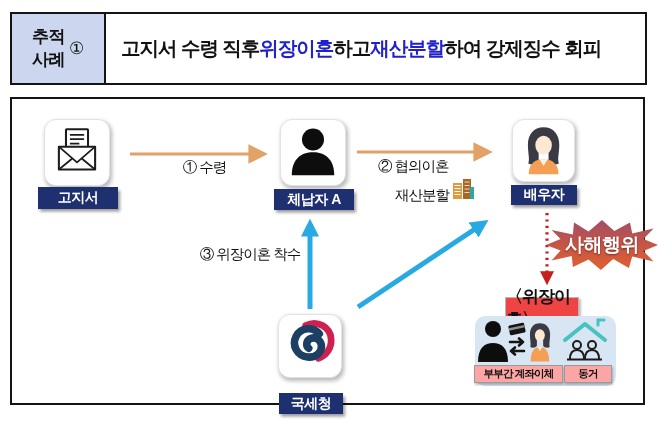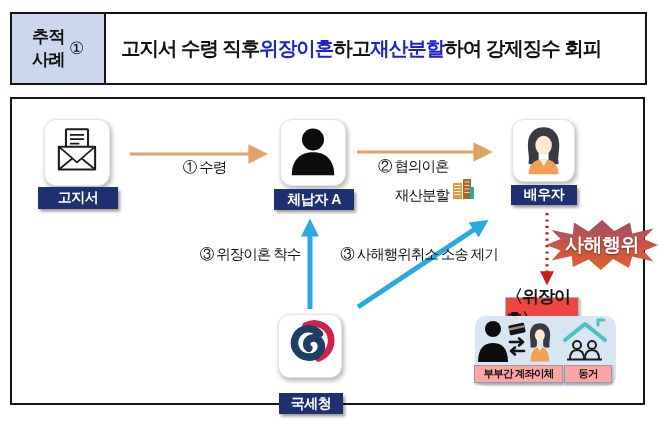--- a/index.html
+++ b/index.html
@@ -163,21 +163,20 @@
         <path d="M31 5 C19 5 12 14 12 26 C12 37 14.5 43 12.5 49 C17 51.5 23 50 25 46 L25 29 A7 9 0 0 1 37 29 L37 46 C39 50 45 51.5 49.5 49 C47.5 43 50 37 50 26 C50 14 43 5 31 5 Z" fill="#3a3a44"></path>
         <ellipse cx="31" cy="27" rx="10" ry="11.5" fill="#fde9d2"></ellipse>
         <path d="M13 62 C13 49 21 44 31 44 C41 44 49 49 49 62 Z" fill="#f49f54"></path>
         <path d="M26 44 L31 52 L36 44 Z" fill="#fdf2e4"></path>
       </svg>
     </span>
   </div>
   <div class="pill" style="left:499px;top:86px;width:66px;height:20px;">배우자</div>
 
   <div class="arrow-label" style="left:178px;top:146px;width:120px;text-align:center;">③ 위장이혼 착수</div>
-  <div class="arrow-label" style="left:326px;top:146px;width:162px;text-align:center;">③ 사해행위취소 소송 제기</div>
 
   <div class="icon-card" style="left:266px;top:215px;width:64px;height:64px;">
     <span>
       <svg width="54" height="54" viewBox="0 0 64 64">
         <path d="M27 10 C41 3 56 12 57 26 C57.8 37 51 46 42 49" fill="none" stroke="#ce2150" stroke-width="8" stroke-linecap="round"></path>
         <path d="M43 20 C36 11 21 12 15.5 23 C10 34 17 46 29 47.5 C39 48.5 46.5 41.5 45.5 33.5 C44.5 26.5 37.5 22.5 31.5 26 C27.5 28.5 27 34.5 30.5 37" fill="none" stroke="#1d3f63" stroke-width="9" stroke-linecap="round"></path>
       </svg>
     </span>
   </div>
   <div class="pill" style="left:267px;top:294px;width:64px;height:21px;font-family:Liberation Serif, serif;">국세청</div>

